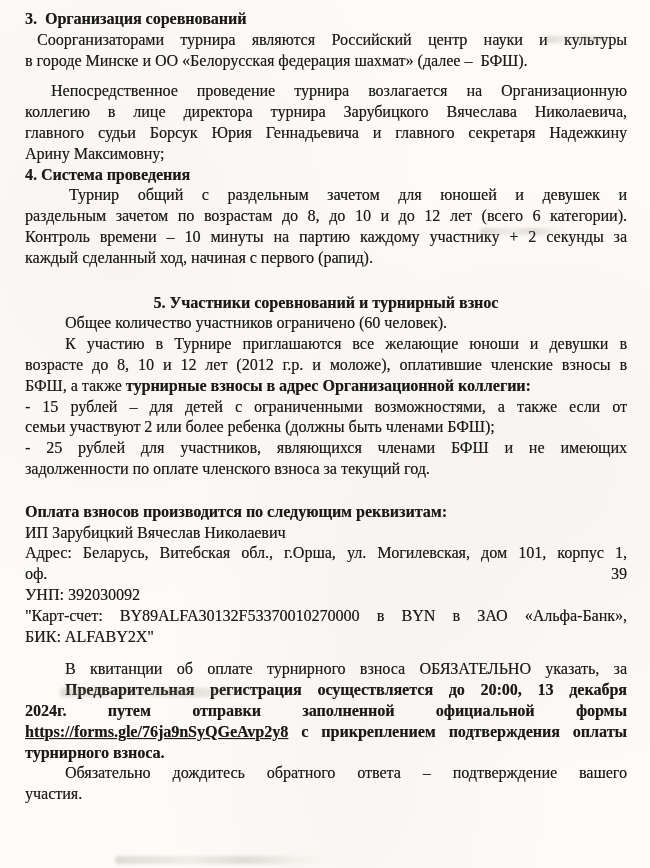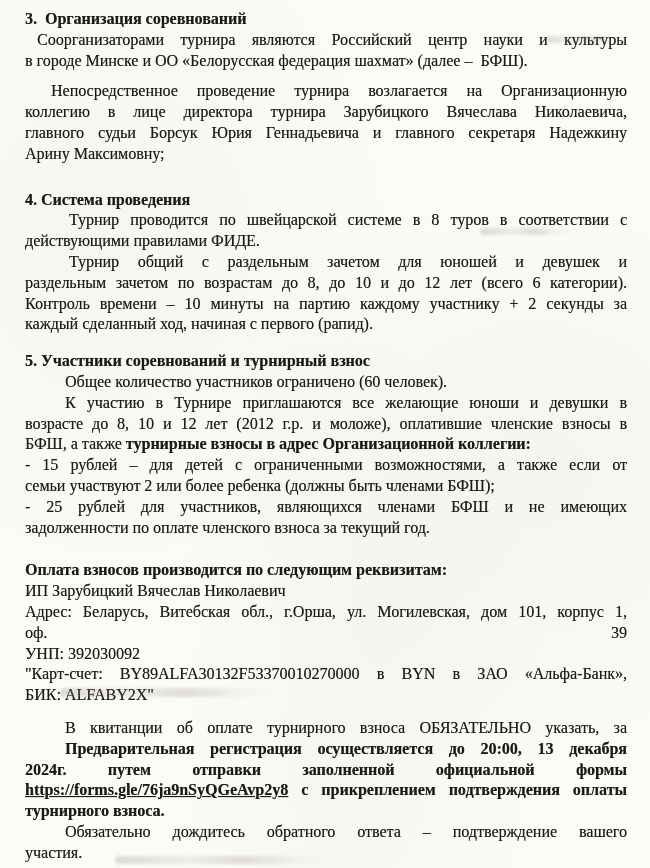--- a/index.html
+++ b/index.html
@@ -62,34 +62,30 @@
       <div class="block">
         <div class="line j" style="text-indent: 12px;"><span class="">Соорганизаторами турнира являются Российский центр науки и культуры</span></div>
         <div class="line"><span class="">в городе Минске и ОО «Белорусская федерация шахмат» (далее – БФШ).</span></div>
       </div>
       <div class="block" style="margin-top: 10px;">
         <div class="line j" style="text-indent: 26px;"><span class="">Непосредственное проведение турнира возлагается на Организационную</span></div>
         <div class="line j"><span class="">коллегию в лице директора турнира Зарубицкого Вячеслава Николаевича,</span></div>
         <div class="line j"><span class="">главного судьи Борсук Юрия Геннадьевича и главного секретаря Надежкину</span></div>
         <div class="line"><span class="">Арину Максимовну;</span></div>
       </div>
-      <div class="block" style="margin-top: 25px;">
+      <div class="block" style="margin-top: 0;">
         <div class="line"><span class="b">4. Система проведения</span></div>
-      </div>
-      <div class="block">
-        <div class="line j" style="text-indent: 44px;"><span class="">Турнир проводится по швейцарской системе в 8 туров в соответствии с</span></div>
-        <div class="line"><span class="">действующими правилами ФИДЕ.</span></div>
       </div>
       <div class="block">
         <div class="line j" style="text-indent: 44px;"><span class="">Турнир общий с раздельным зачетом для юношей и девушек и</span></div>
         <div class="line j"><span class="">раздельным зачетом по возрастам до 8, до 10 и до 12 лет (всего 6 категории).</span></div>
         <div class="line j"><span class="">Контроль времени – 10 минуты на партию каждому участнику + 2 секунды за</span></div>
         <div class="line"><span class="">каждый сделанный ход, начиная с первого (рапид).</span></div>
       </div>
-      <div class="block" style="margin-top: 16px;">
+      <div class="block" style="margin-top: 24px; text-align: center;">
         <div class="line"><span class="b">5. Участники соревнований и турнирный взнос</span></div>
       </div>
       <div class="block">
         <div class="line" style="text-indent: 40px;"><span class="">Общее количество участников ограничено (60 человек).</span></div>
       </div>
       <div class="block">
         <div class="line j" style="text-indent: 40px;"><span class="">К участию в Турнире приглашаются все желающие юноши и девушки в</span></div>
         <div class="line j"><span class="">возрасте до 8, 10 и 12 лет (2012 г.р. и моложе), оплатившие членские взносы в</span></div>
         <div class="line"><span class="">БФШ, а также </span><span class="b">турнирные взносы в адрес Организационной коллегии:</span></div>
       </div>

